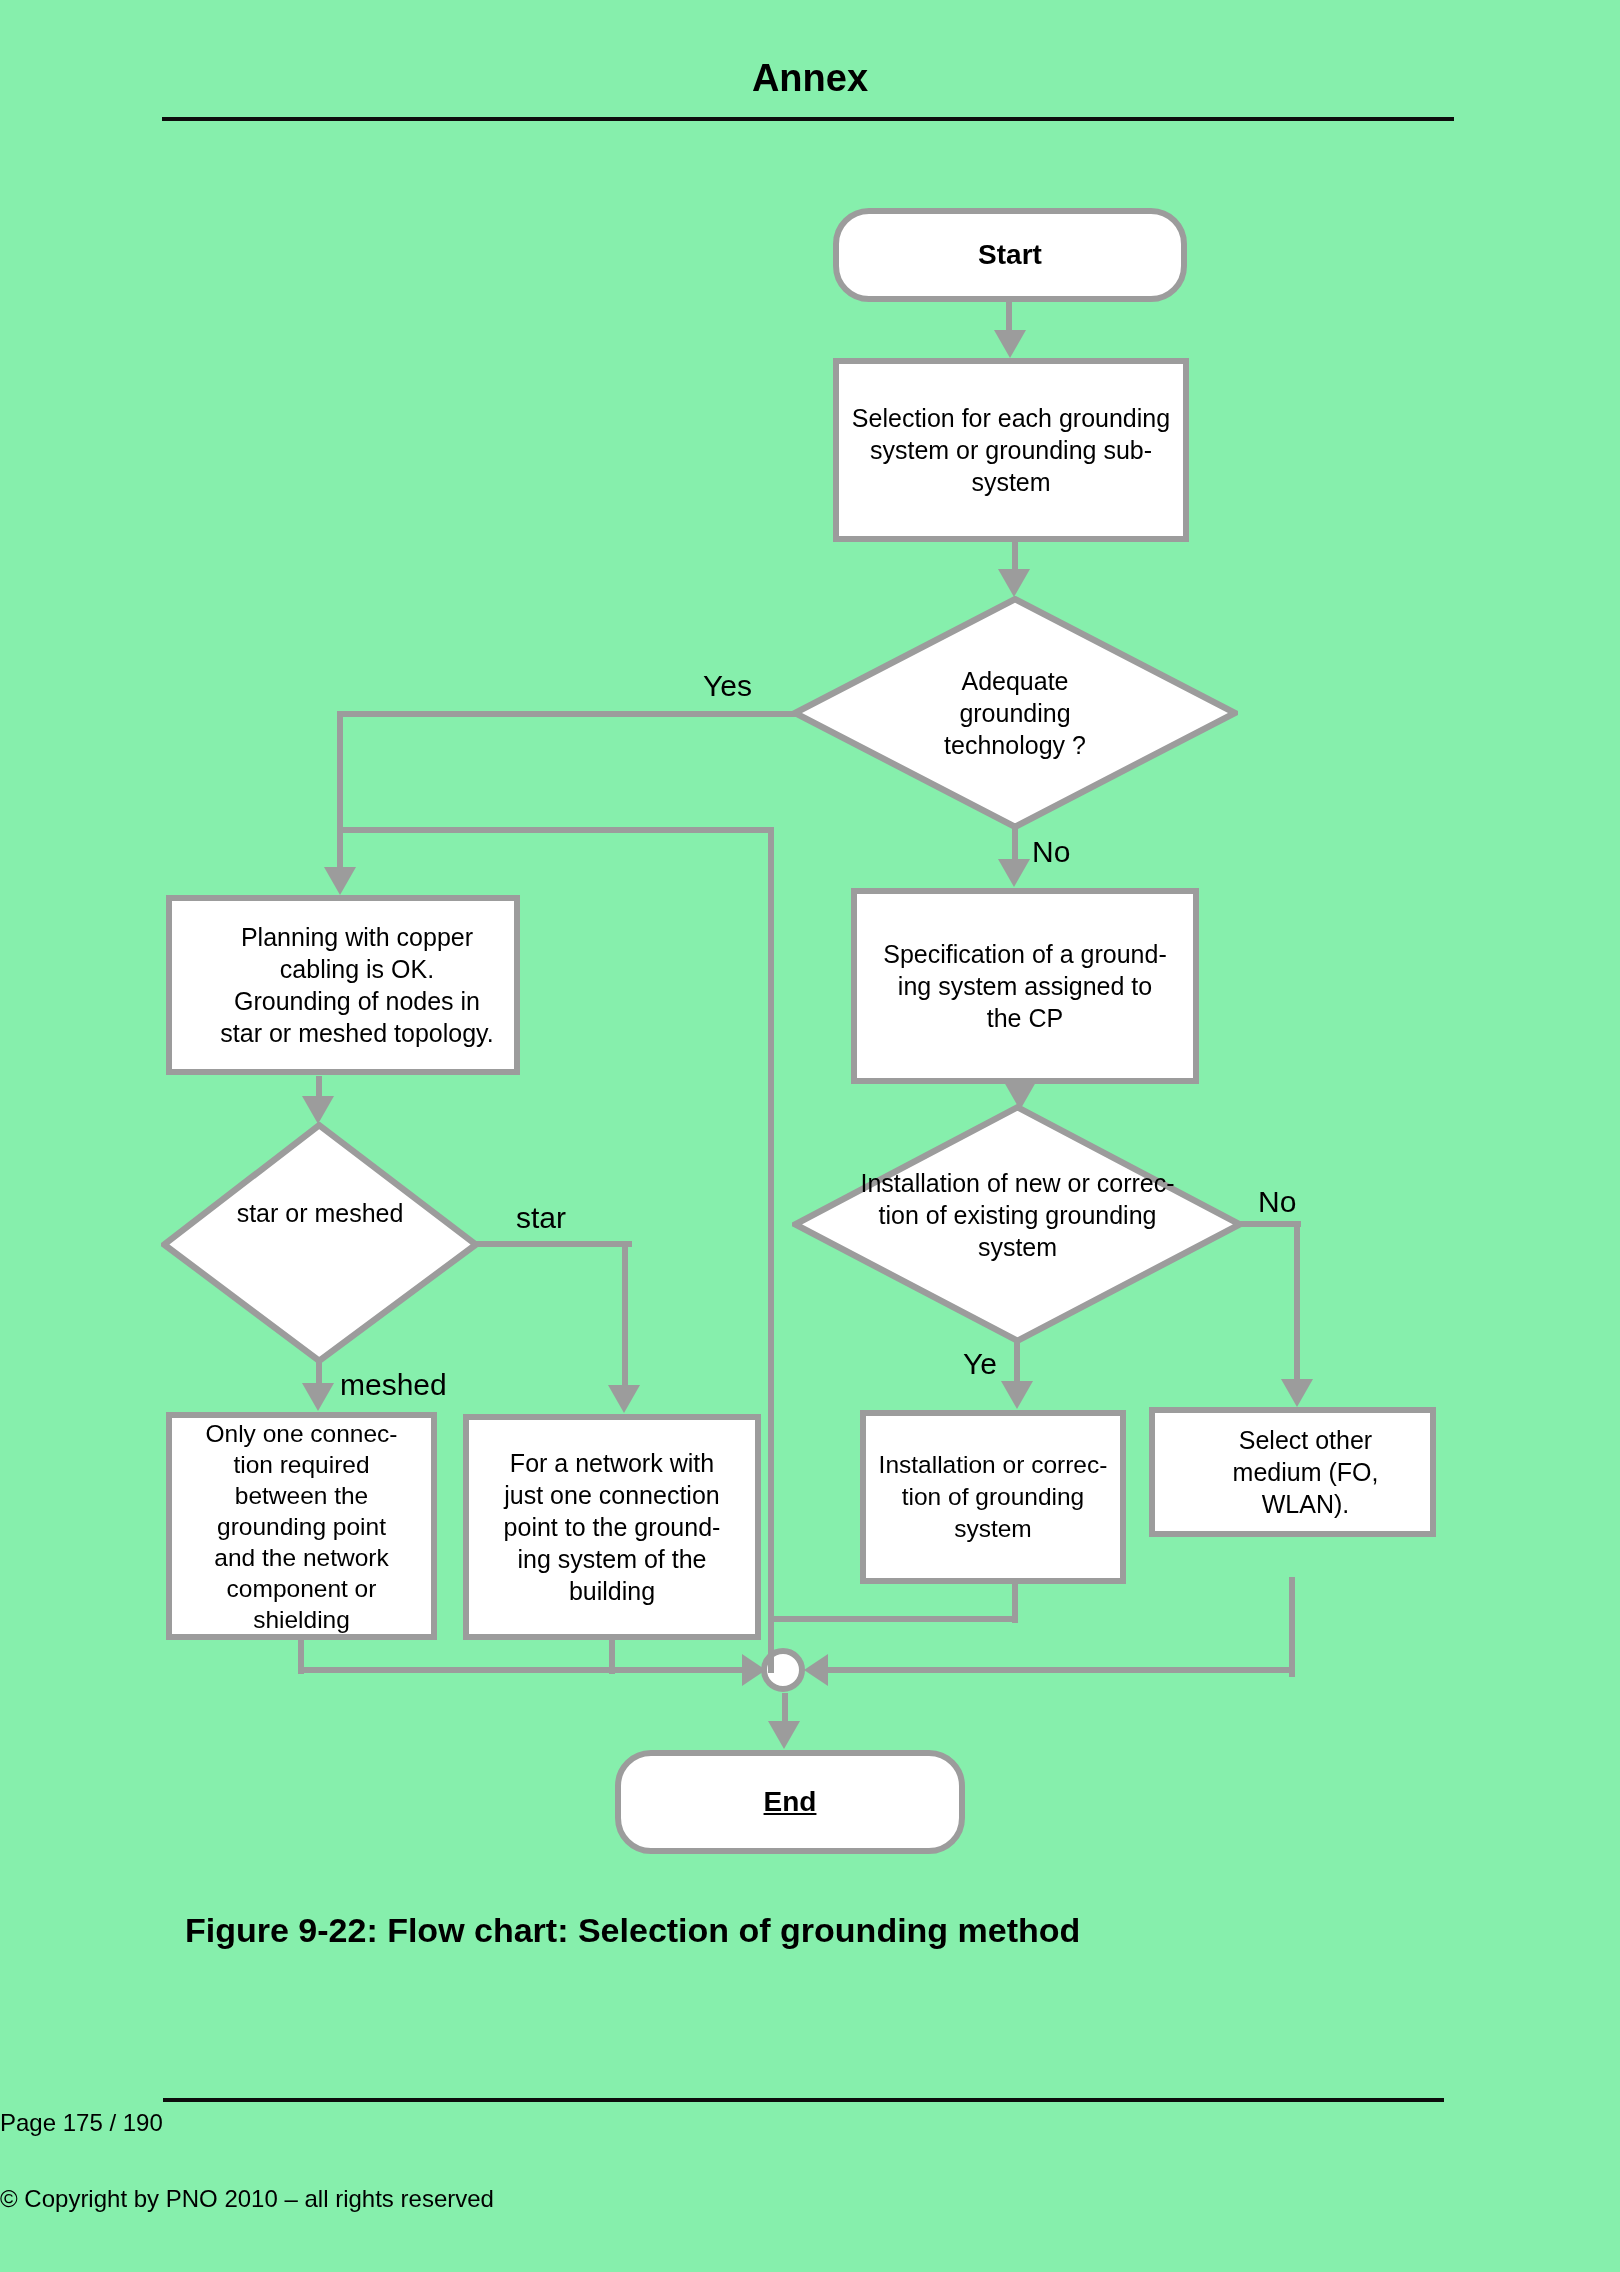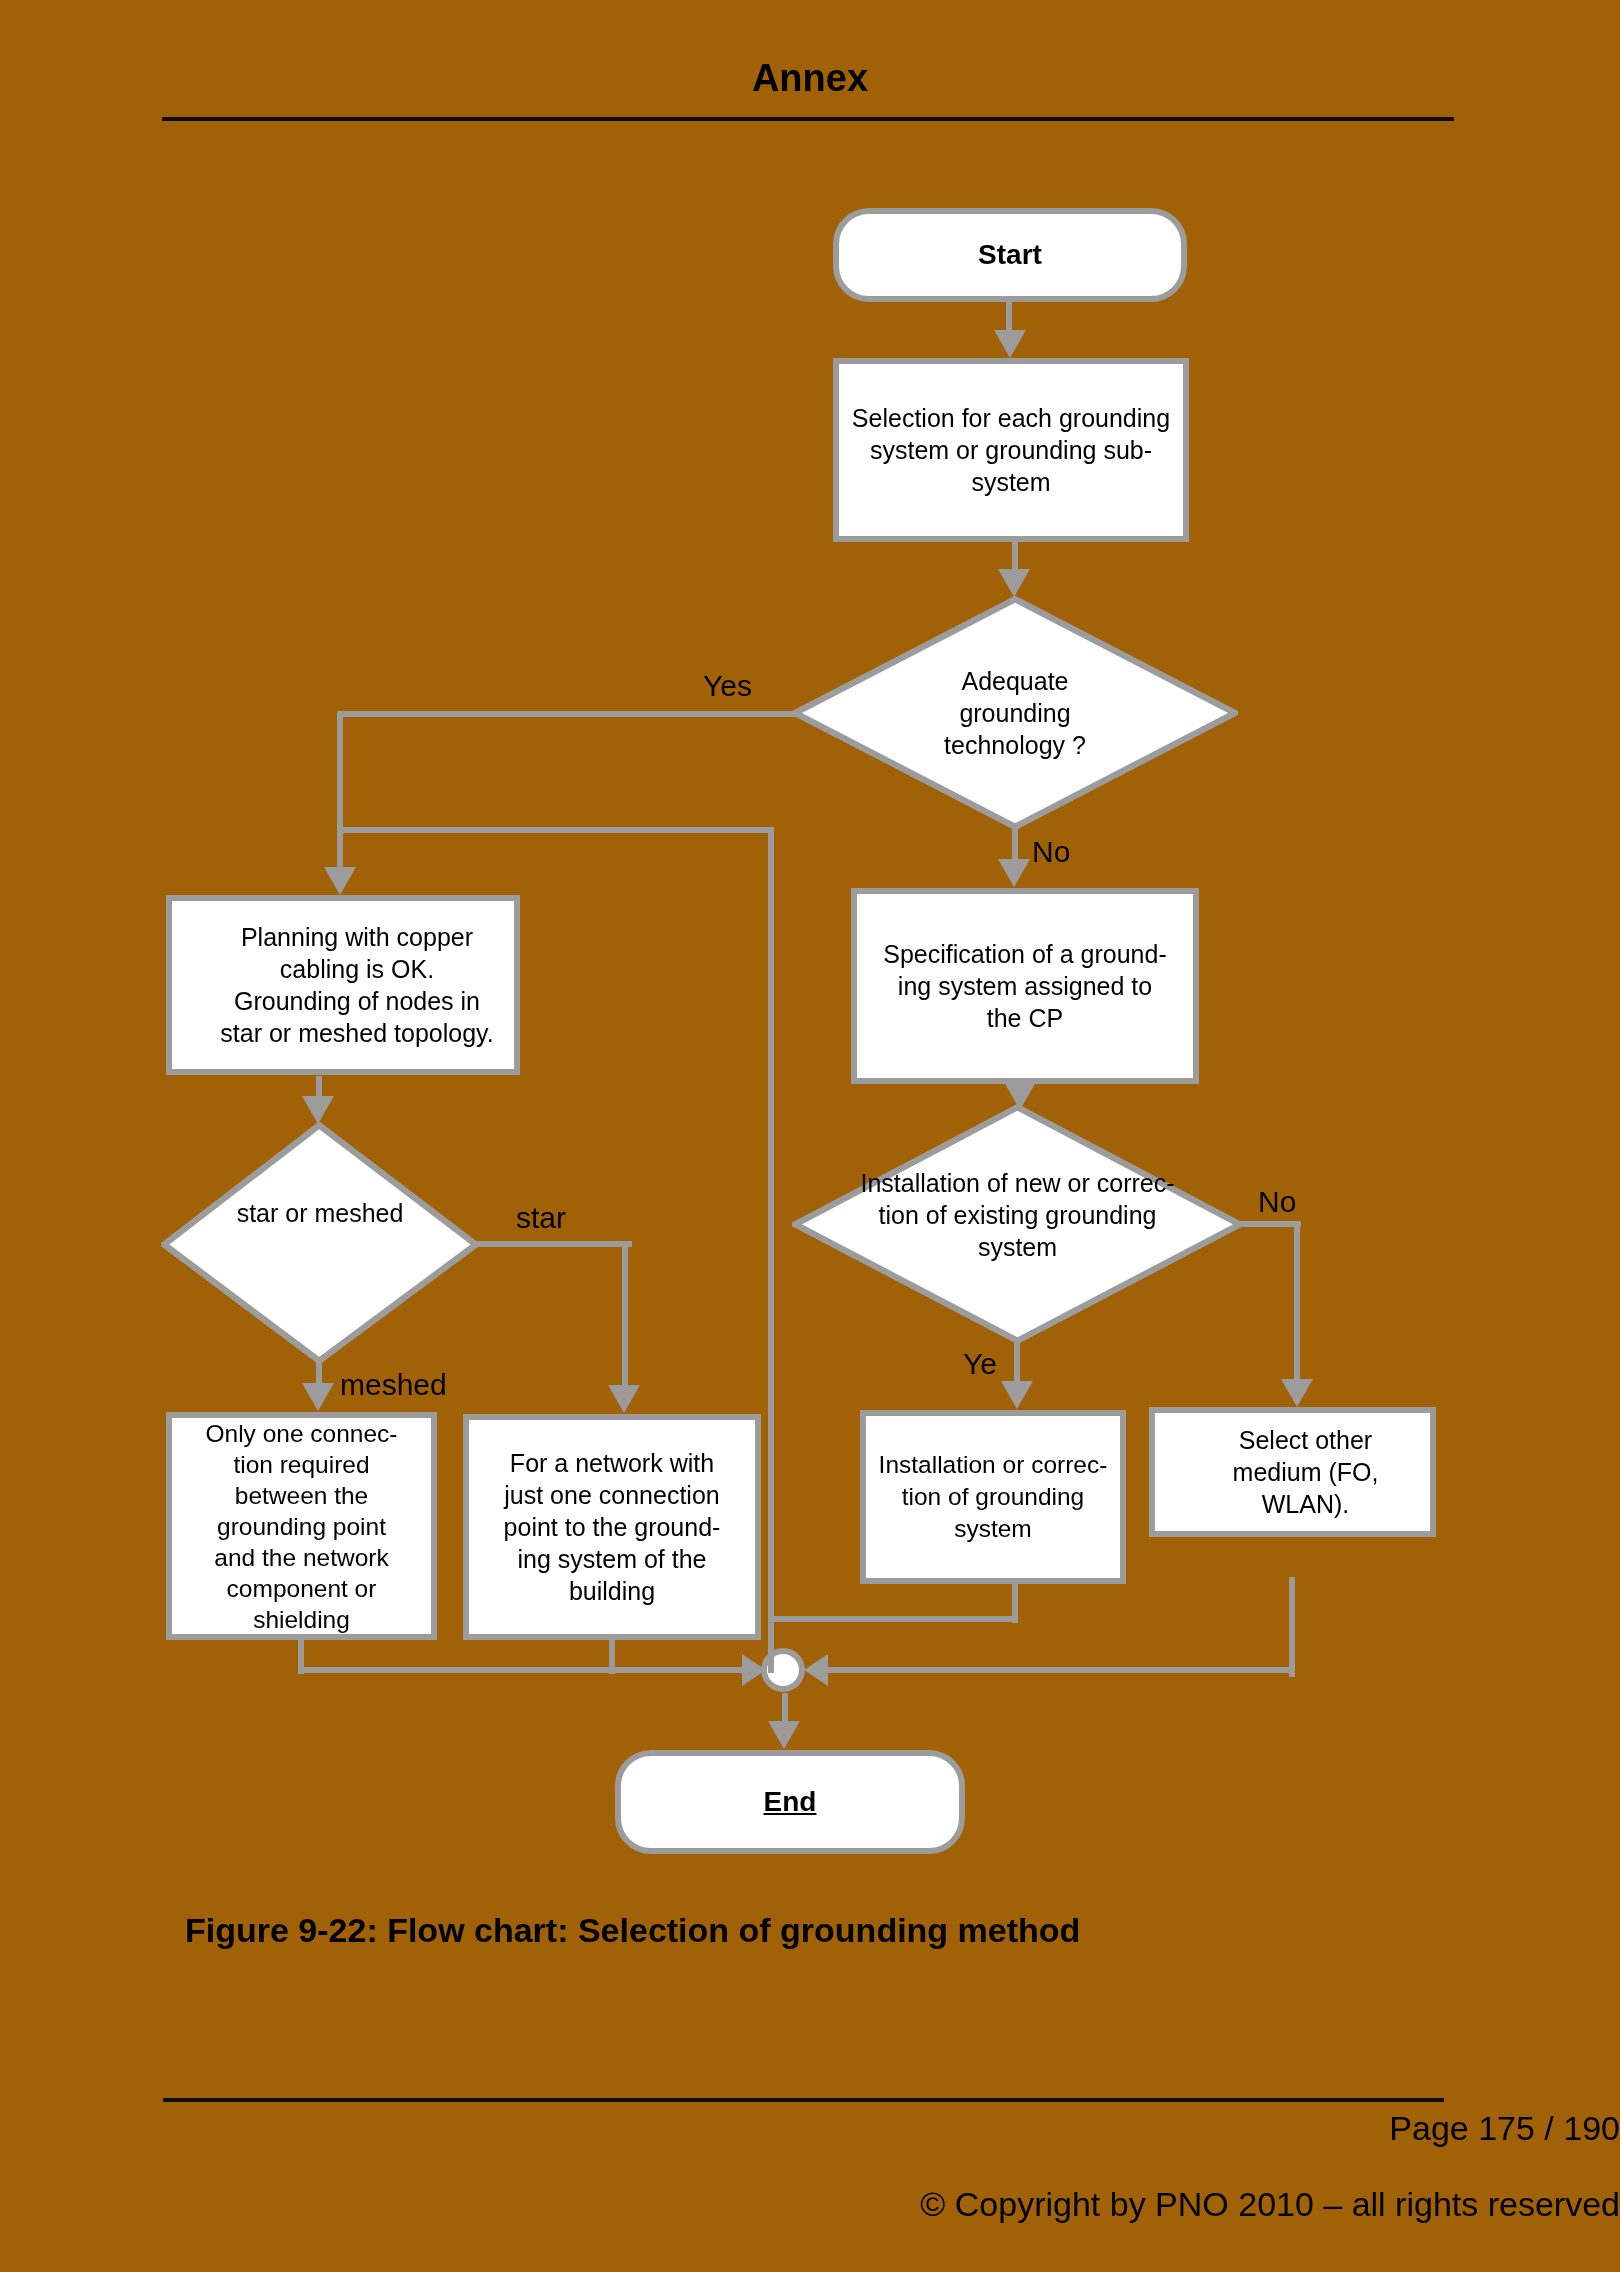--- a/index.html
+++ b/index.html
@@ -1,28 +1,28 @@
 <!DOCTYPE html>
 <html style="font-size:12.7px"><head>
 <meta charset="utf-8">
 <style>
   html,body{margin:0;padding:0;background:#fff;}
   #page{
     position:relative;
     width:1620px;height:2273px;
-    background:#a16207;
+    background:#86efac;
     font-family:"Liberation Sans", sans-serif;
     color:#000;
     overflow:hidden;
   }
   .rule{position:absolute;background:#0d0d0d;height:4px;}
   .doc-title{position:absolute;left:0;top:57px;width:1620px;text-align:center;
     font-size:38px;font-weight:bold;}
   .caption{position:absolute;left:166px;top:1911px;font-size:34px;font-weight:bold;white-space:pre;margin-left:19px;}
-  .footer-text{position:absolute;left:0;width:1620px;text-align:right;font-size:34px;}
+  .footer-text{position:absolute;left:0;width:1620px;text-align:left;font-size:24px;}
 
   
   .node{
     position:absolute;box-sizing:border-box;
     border:6.3px solid #9c9c9c;background:#fff;
     display:flex;align-items:center;justify-content:center;
     text-align:center;font-size:25px;line-height:32px;white-space:pre;
   }
   .terminator{border-radius:36px;font-weight:bold;font-size:28px;}
   .hline,.vline{position:absolute;background:#9c9c9c;}

